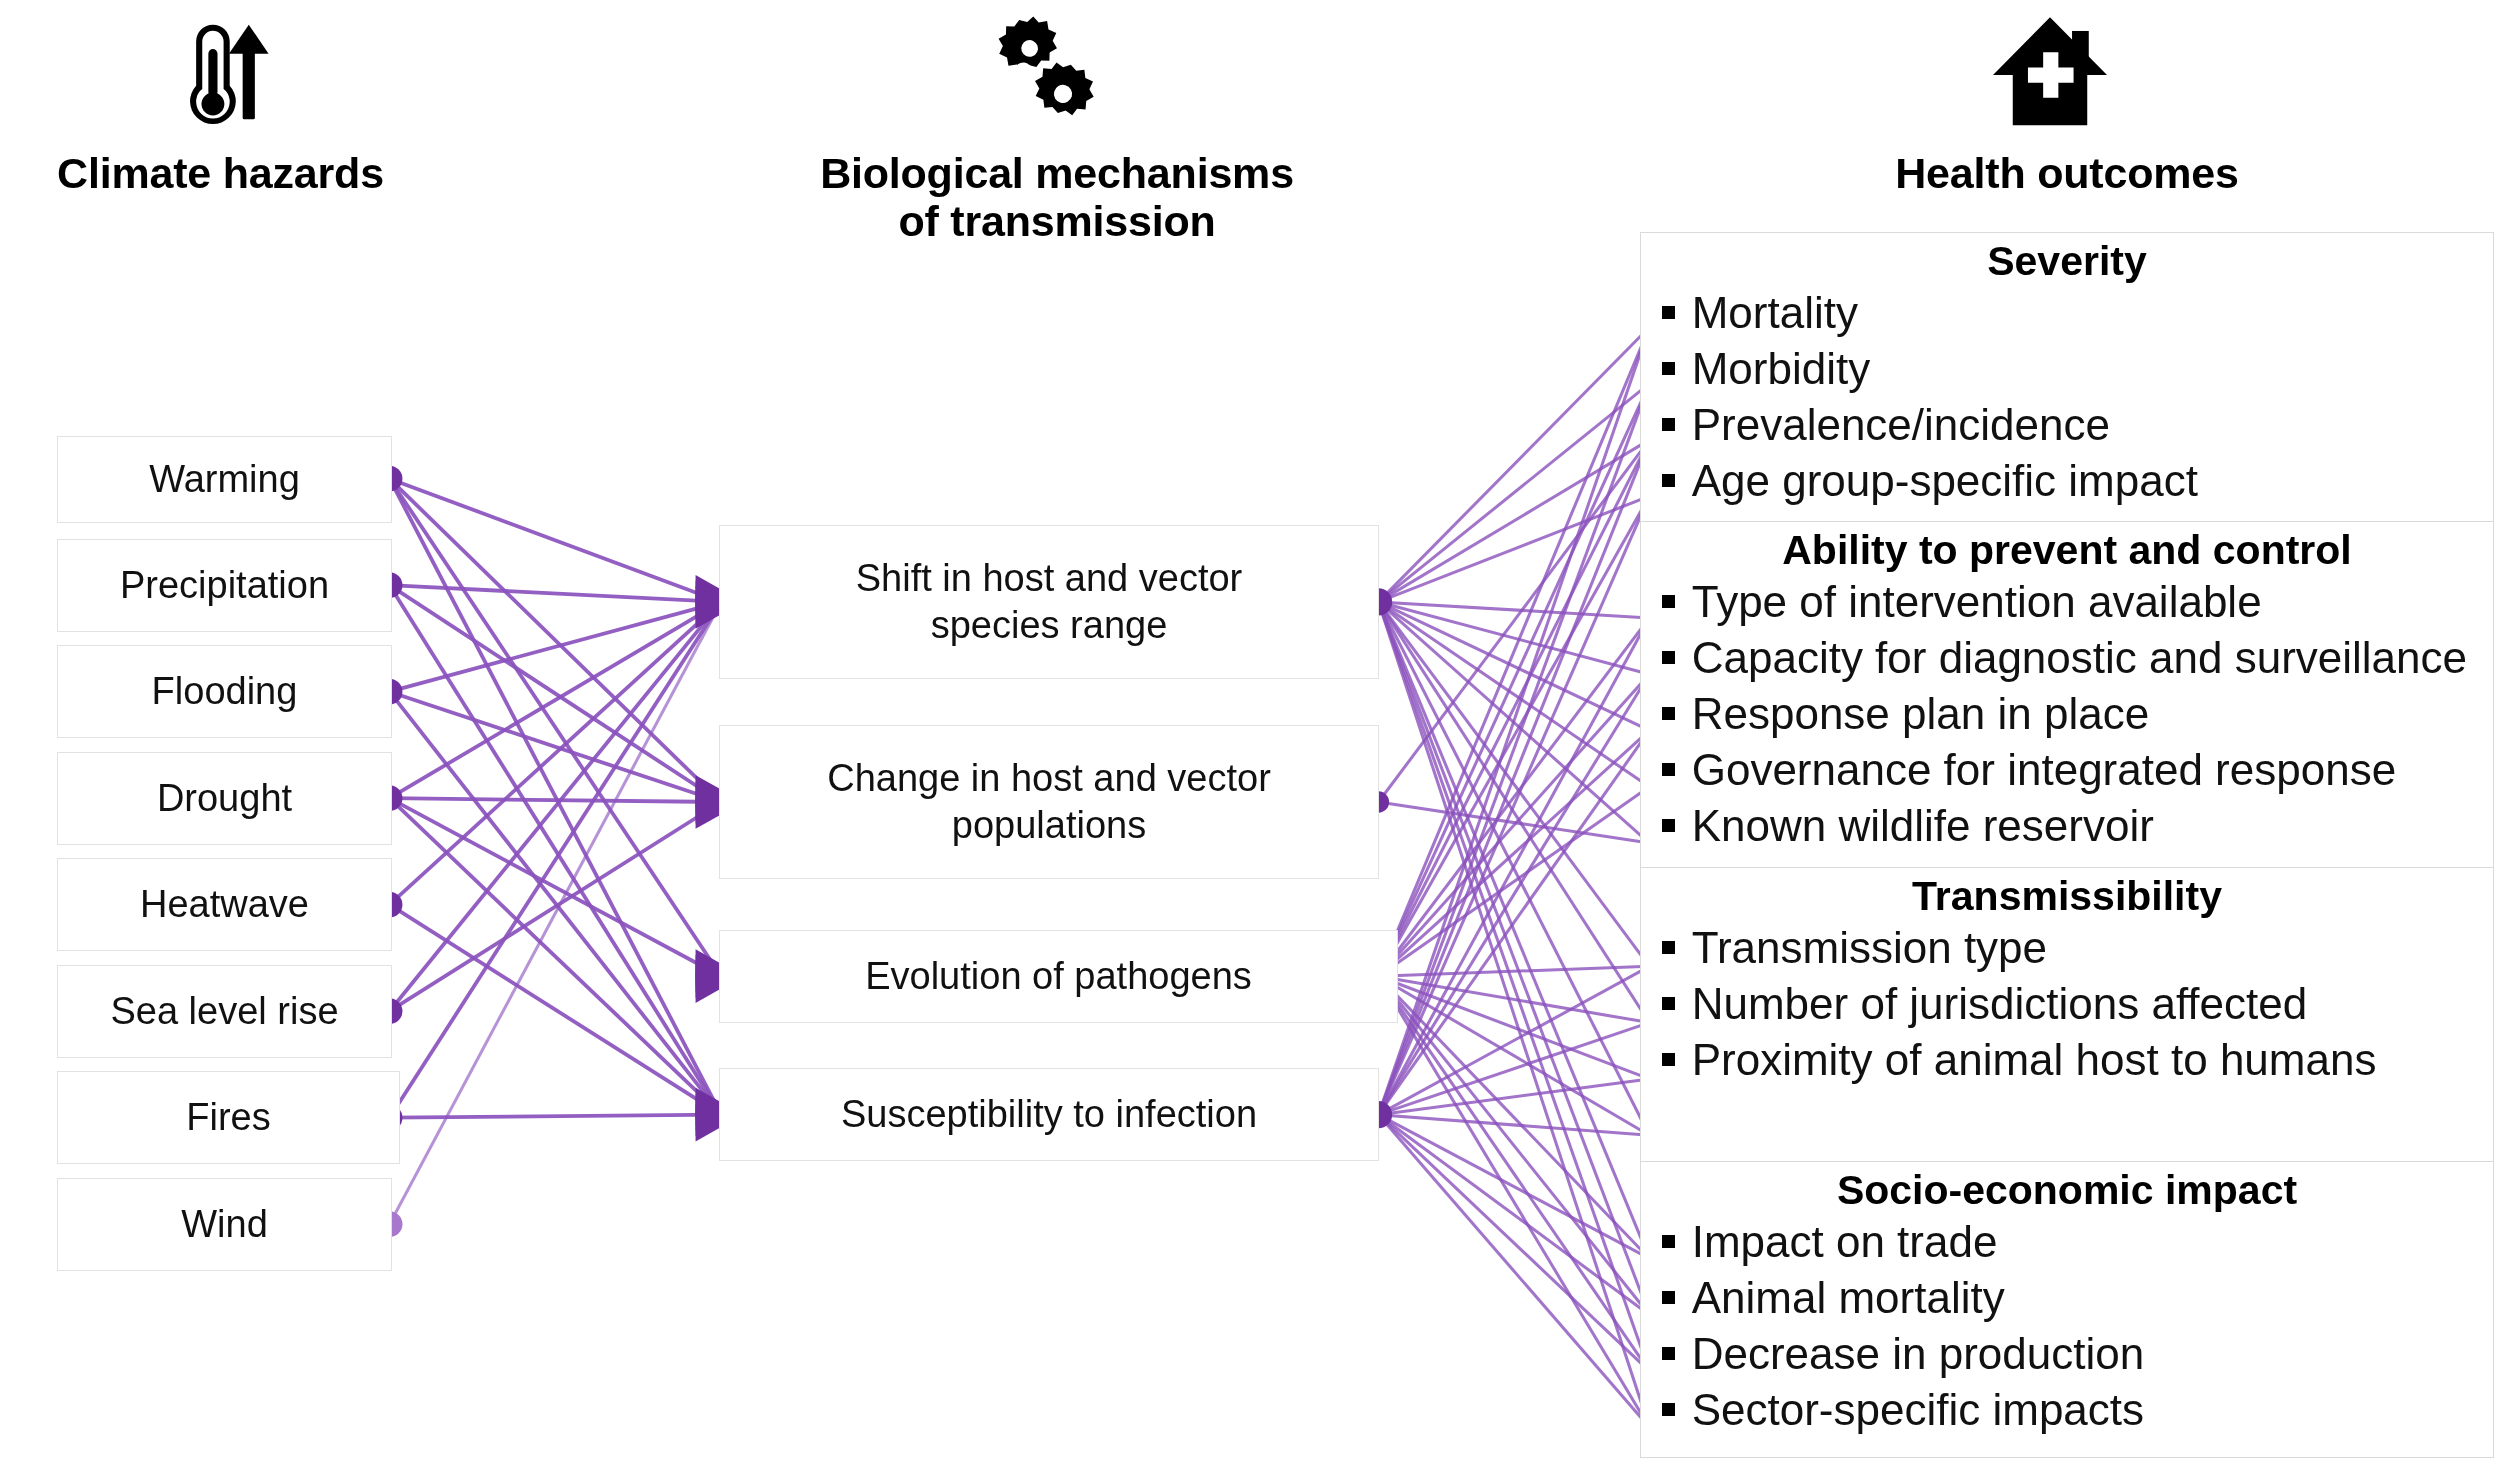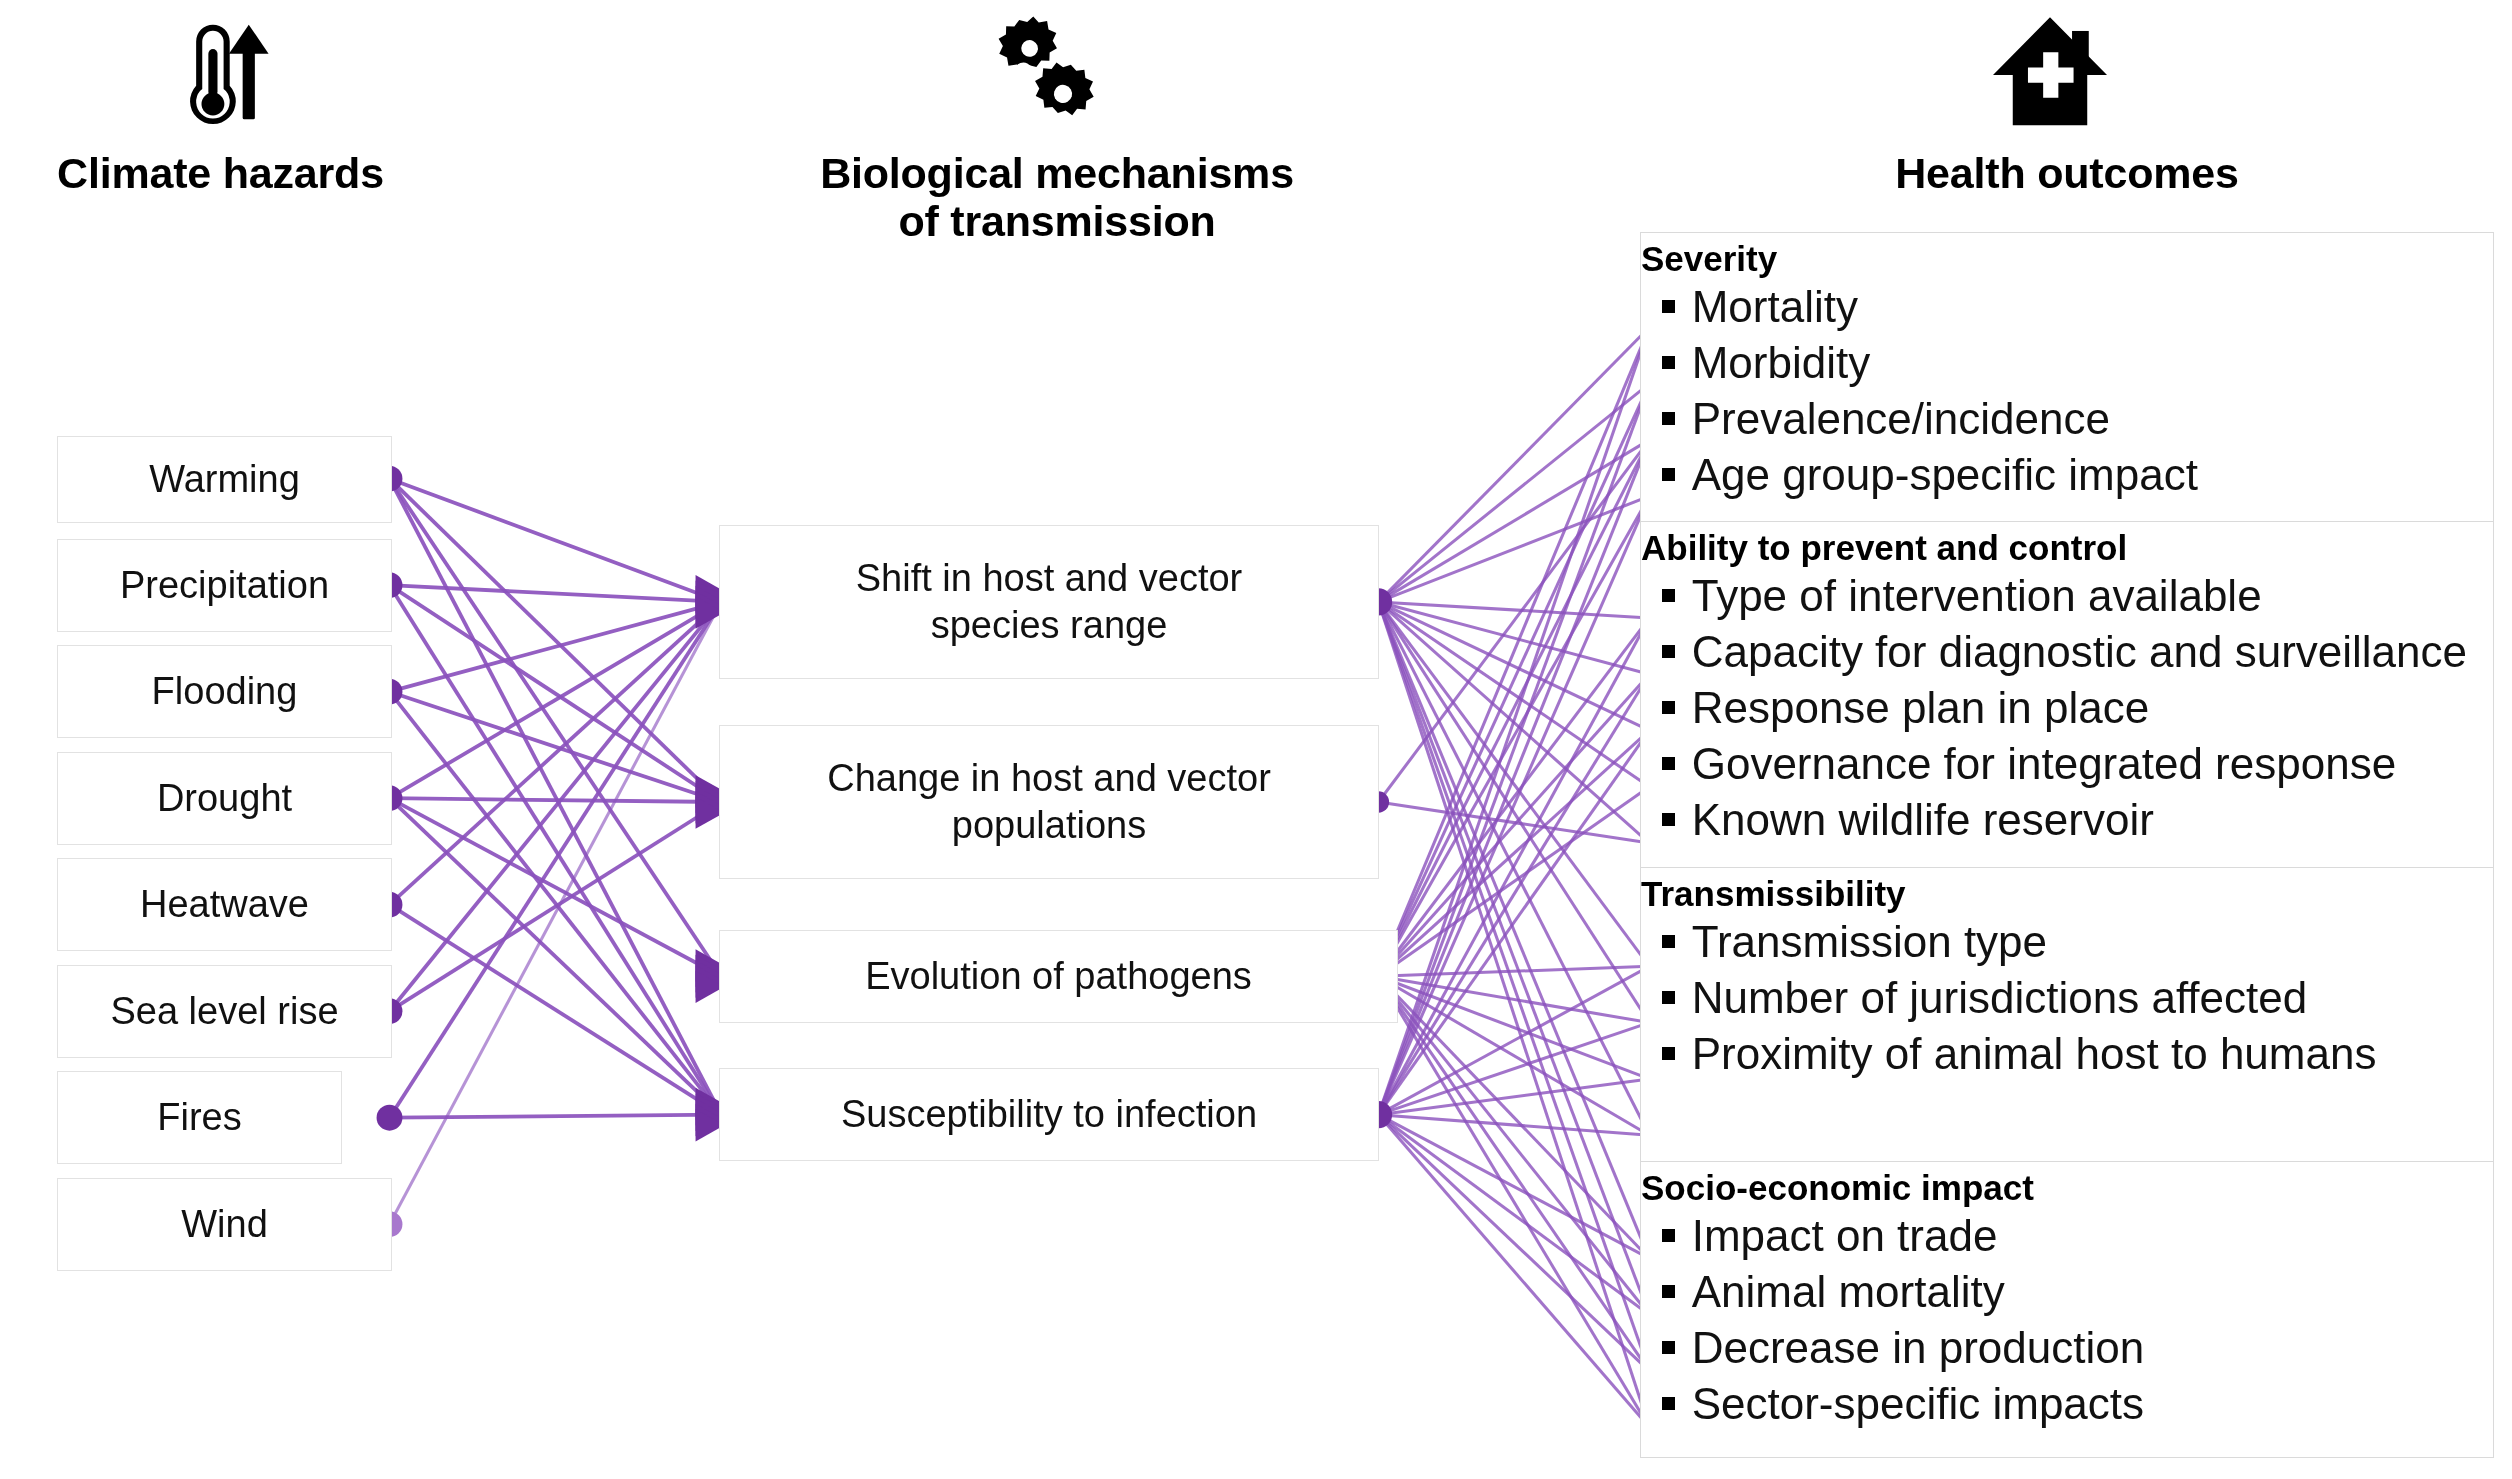--- a/index.html
+++ b/index.html
@@ -69,22 +69,23 @@
     border:1.5px solid #dadada;
     background:#ffffff;
   }
   .out-section{
     box-sizing:border-box;
     border-bottom:1.5px solid #dadada;
     padding:0;
   }
   .out-section:last-child{ border-bottom:none; }
   .out-title{
+    text-align:center;
     font-weight:bold;
-    font-size:35px;
+    font-size:41px;
     line-height:1;
     color:#000;
     padding-top:7.6px;
     padding-bottom:3px;
   }
   .out-item{
     display:flex;
     align-items:center;
     font-size:44px;
     line-height:1;
@@ -268,21 +269,21 @@
     <path d="M66 54h20v20h20v20H86v20H66V94H46V74h20z" fill="#fff"></path>
   </svg>
   <div class="col-head" style="left:1640px; top:149px; width:854px;">Health outcomes</div>
 
   <div class="node" style="left:57px; top:436px; width:335px; height:87px;">Warming</div>
   <div class="node" style="left:57px; top:645px; width:335px; height:93px;">Flooding</div>
   <div class="node" style="left:57px; top:539px; width:335px; height:93px;">Precipitation</div>
   <div class="node" style="left:57px; top:752px; width:335px; height:93px;">Drought</div>
   <div class="node" style="left:57px; top:858px; width:335px; height:93px;">Heatwave</div>
   <div class="node" style="left:57px; top:965px; width:335px; height:93px;">Sea level rise</div>
-  <div class="node" style="left:57px; top:1071px; width:285px; height:93px;">Fires</div>
+  <div class="node" style="left:57px; top:1071px; width:343px; height:93px;">Fires</div>
   <div class="node" style="left:57px; top:1178px; width:335px; height:93px;">Wind</div>
 
   <div class="node two-line" style="left:719px; top:525px; width:660px; height:154px; white-space:pre-line;">Shift in host and vector
 species range</div>
   <div class="node two-line" style="left:719px; top:725px; width:660px; height:154px; white-space:pre-line;">Change in host and vector
 populations</div>
   <div class="node" style="left:719px; top:930px; width:679px; height:93px;">Evolution of pathogens</div>
   <div class="node" style="left:719px; top:1068px; width:660px; height:93px;">Susceptibility to infection</div>
 
   <div id="outcomes">

